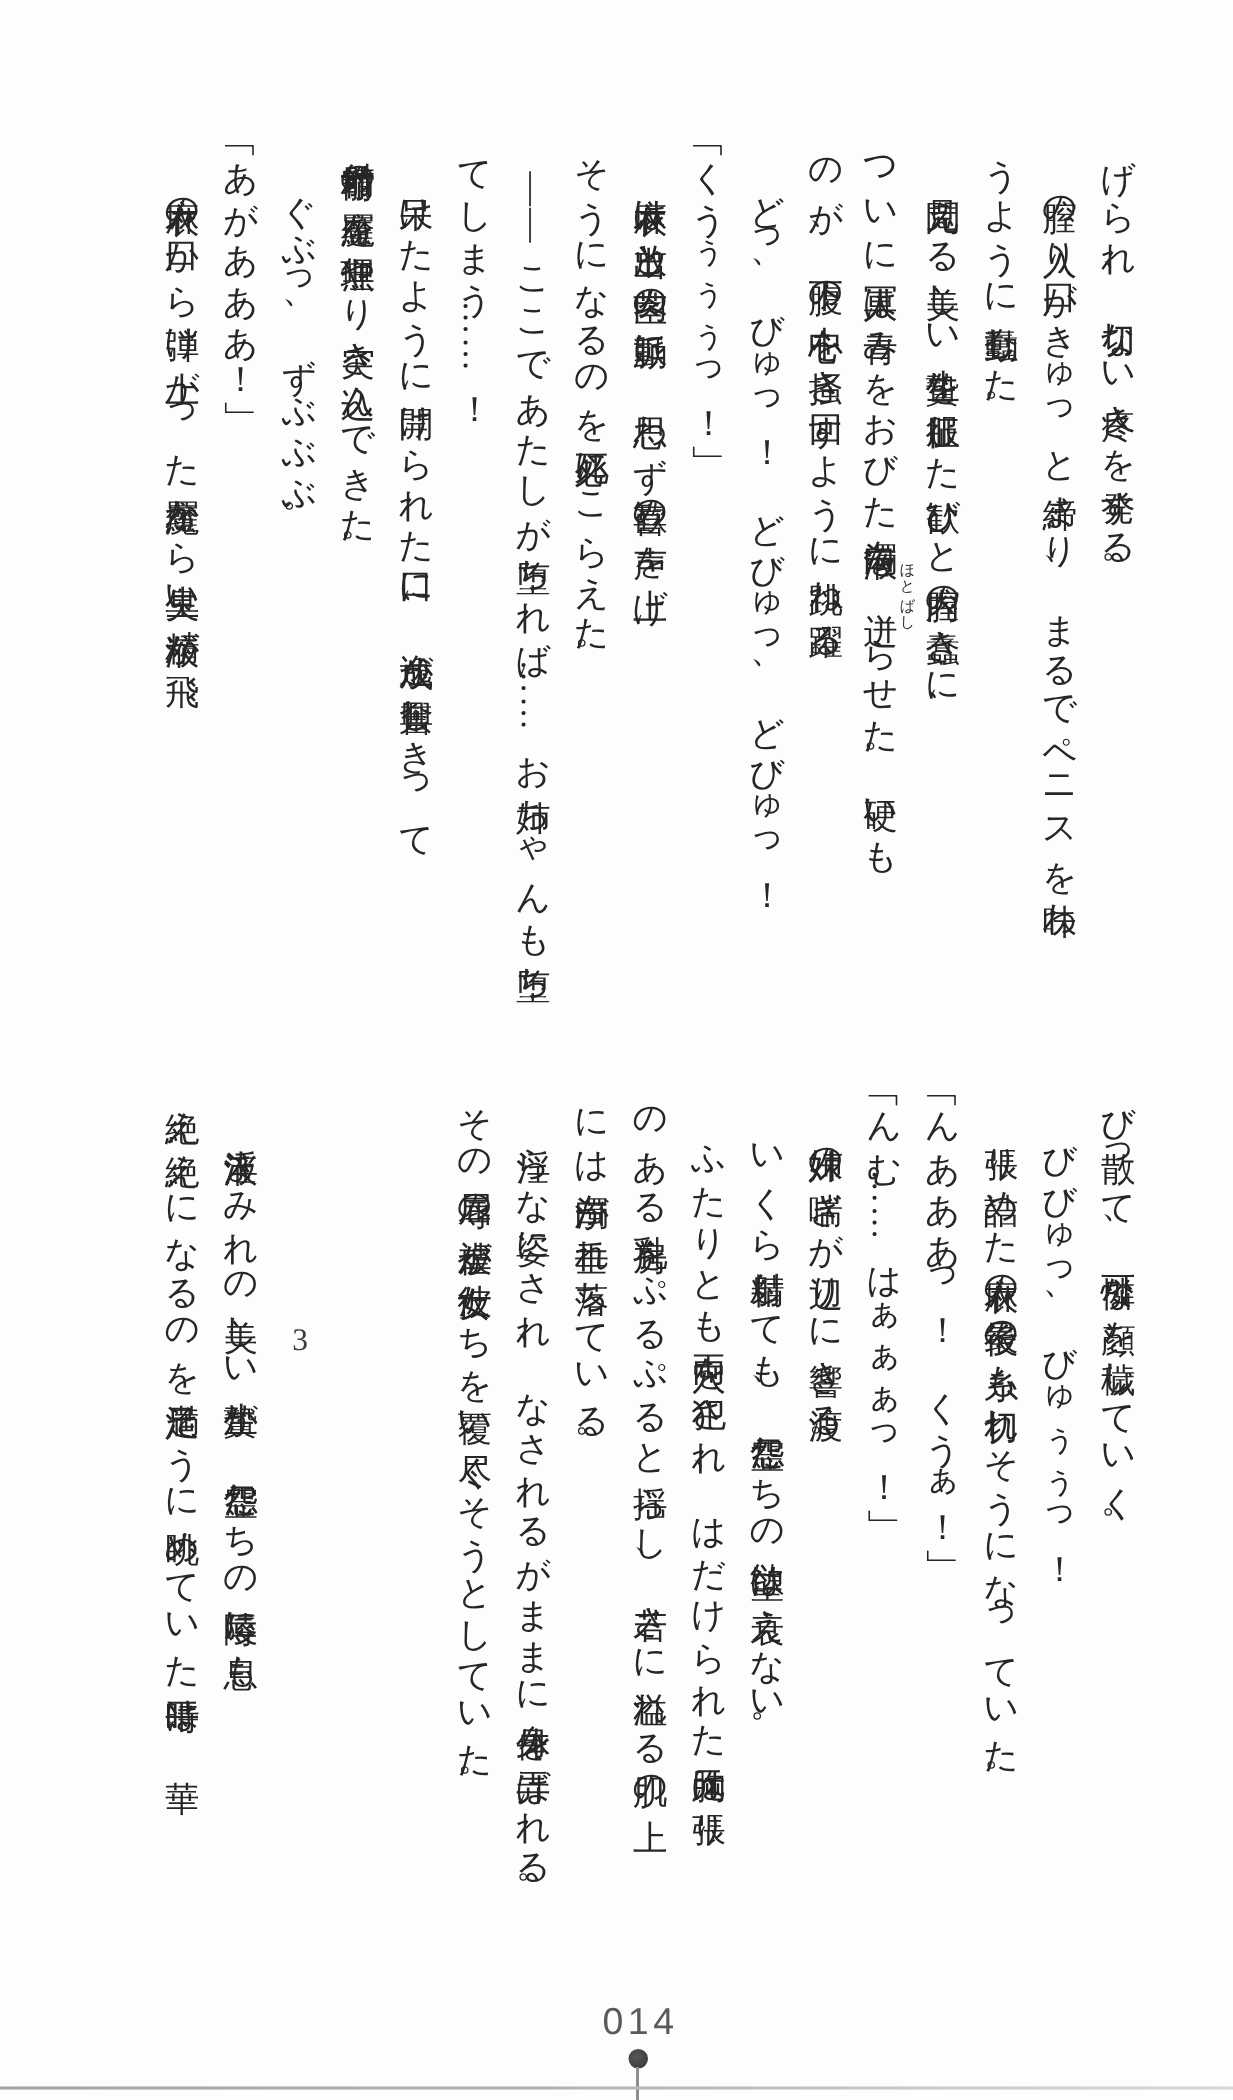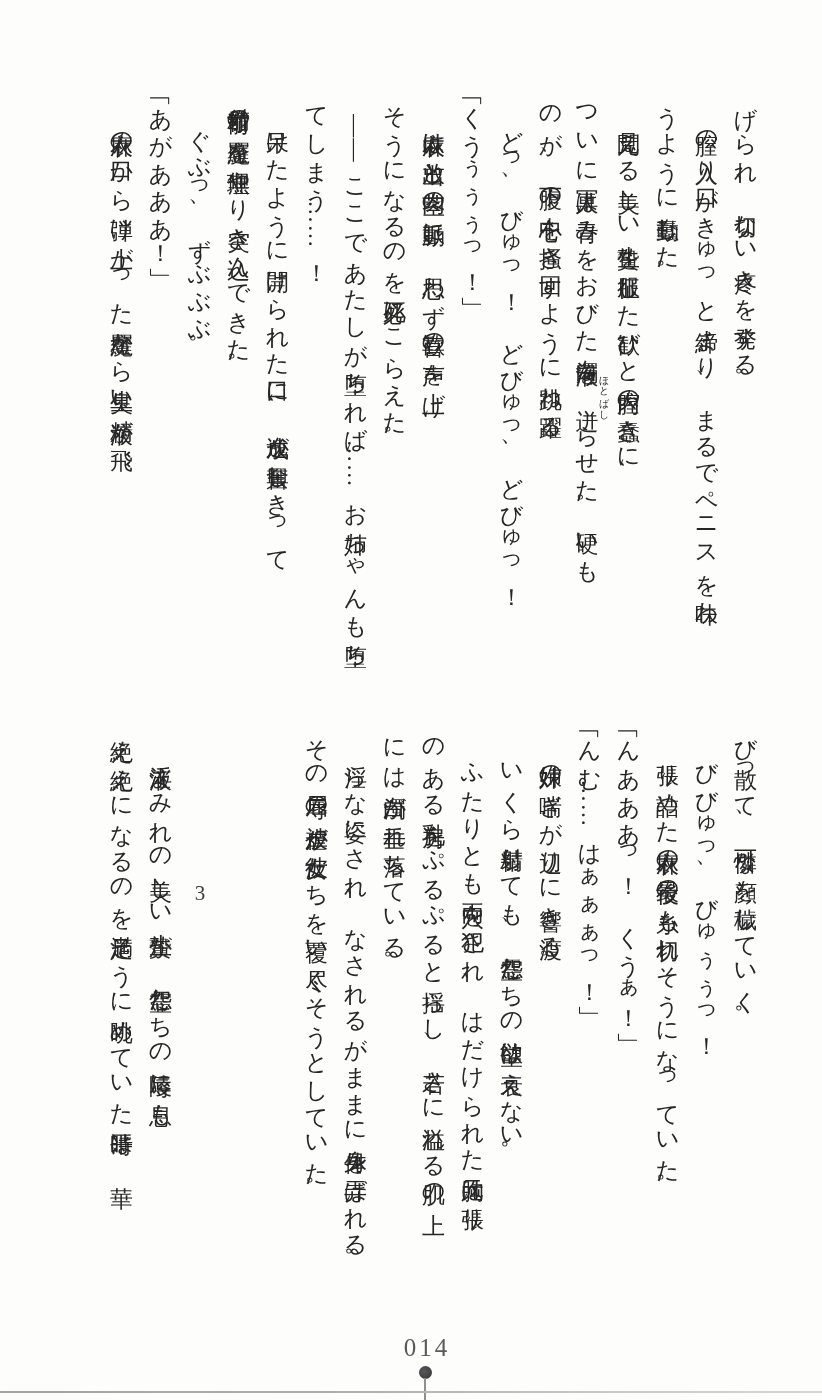--- a/index.html
+++ b/index.html
@@ -45,21 +45,21 @@
     font-size: 10px;
     letter-spacing: 0;
     color: #2e2e2e;
   }
   
   .page-number {
     position: absolute;
     left: 427px;
     top: 1334px;
     transform: translateX(-50%);
-    font-family: Liberation Serif, serif;
+    font-family: Liberation Sans, sans-serif;
     font-size: 25px;
     font-weight: 400;
     letter-spacing: 3px;
     color: #5a5a5a;
   }
   .trim-dot {
     position: absolute;
     left: 419px;
     top: 1366px;
     width: 13px;

